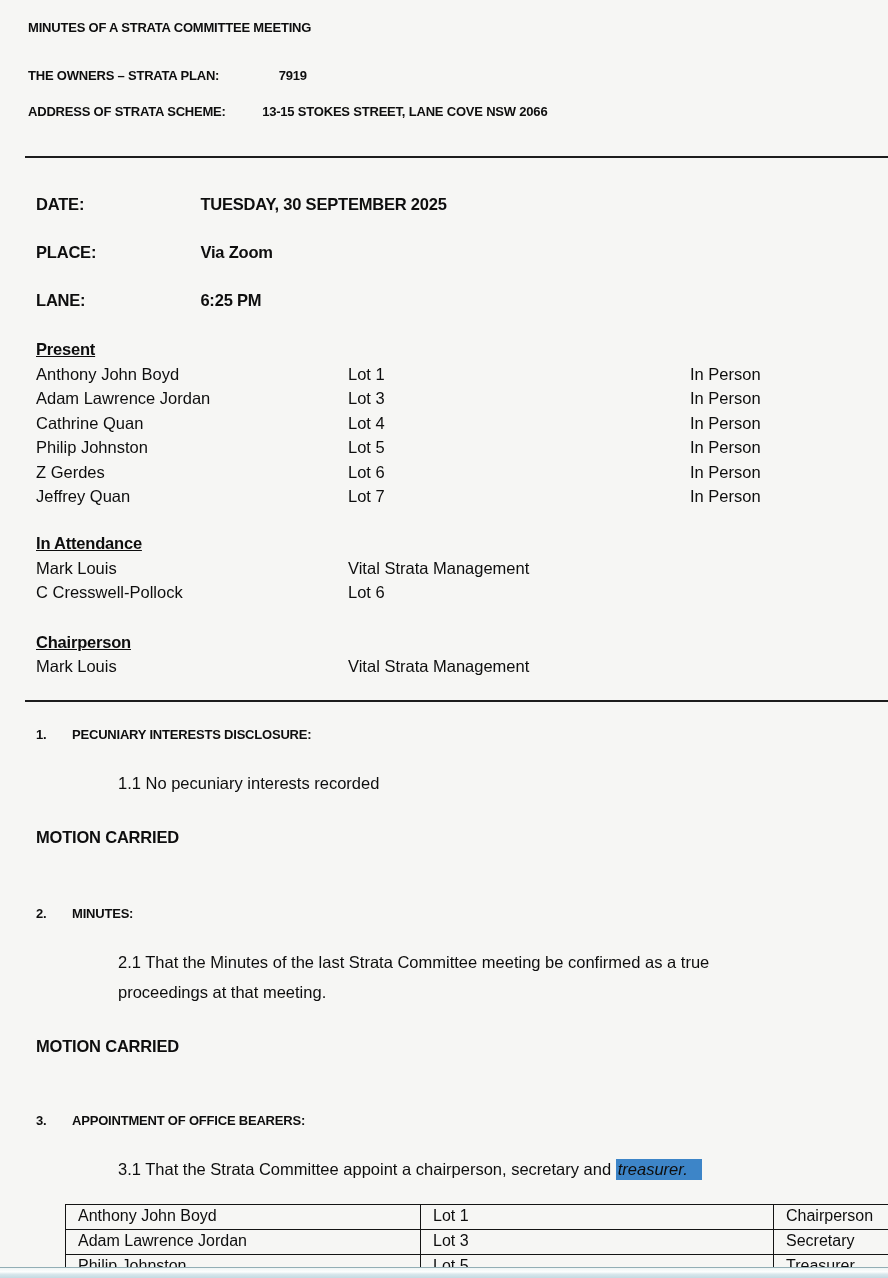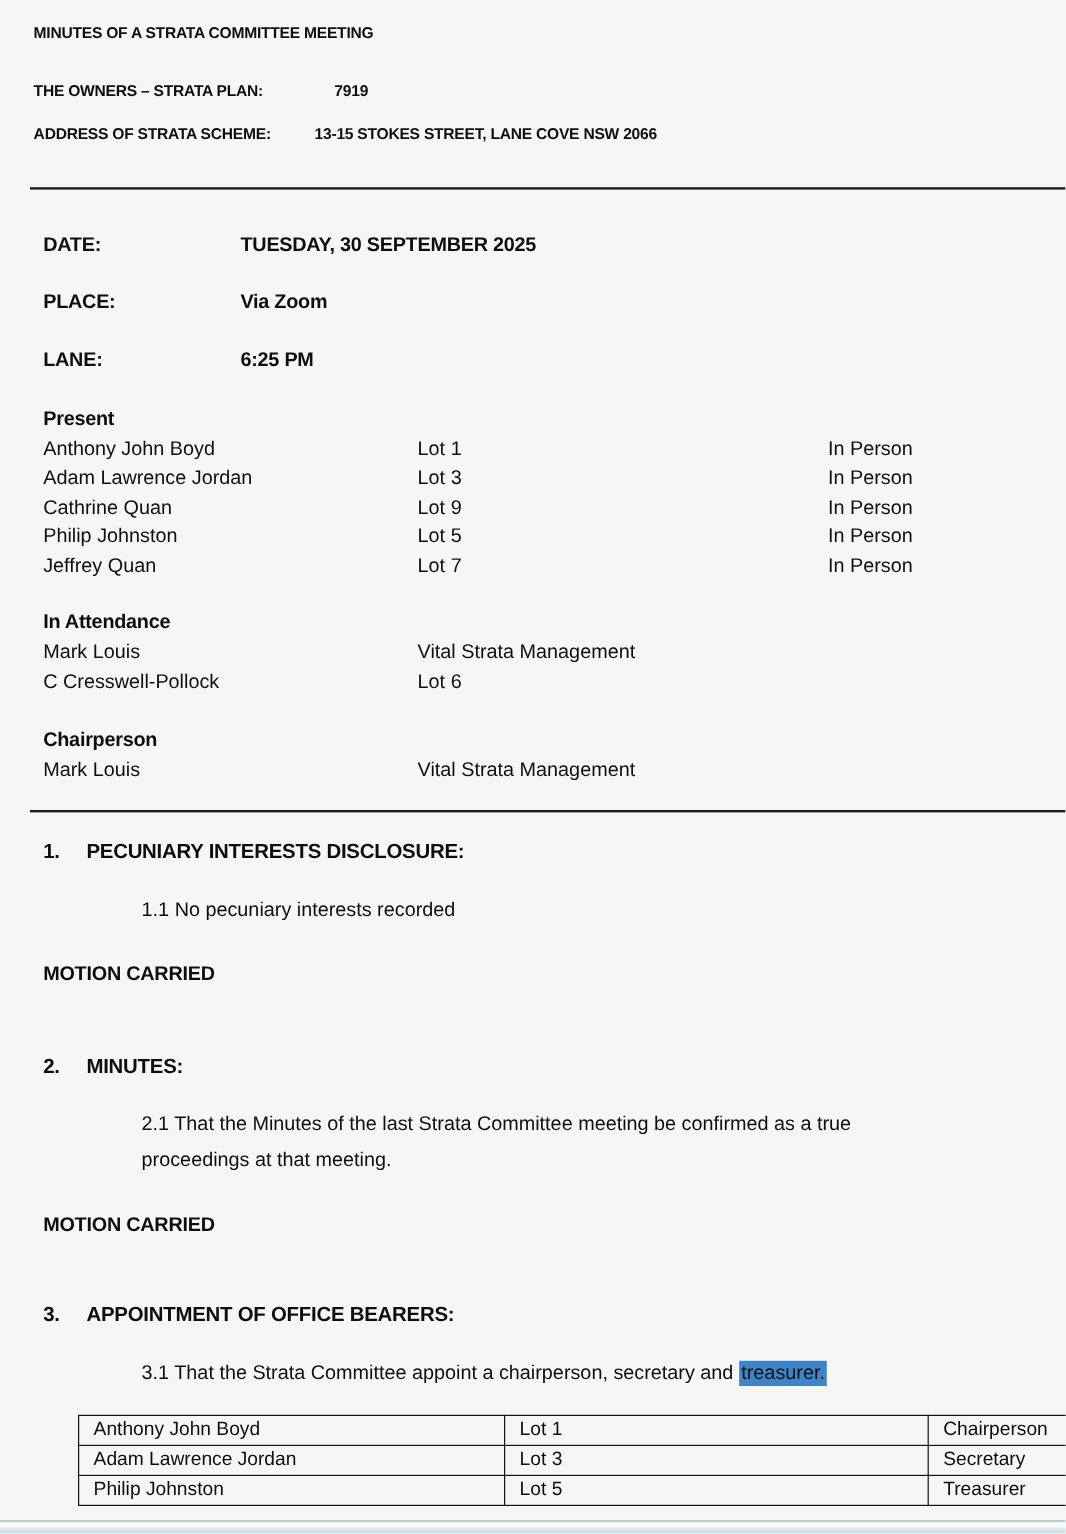--- a/index.html
+++ b/index.html
@@ -24,38 +24,38 @@
   .rule { border: none; border-top: 2.2px solid #1d1d1d; margin: 31px 0 0 -3px; width: 863px; }
   .rule2 { margin-top: 21px; }
 
   
   .info { margin: 34px 0 0 8px; }
   .info-row { margin-top: 24px; line-height: 24px; font-weight: bold; letter-spacing: -0.2px; }
   .info-row .lbl { display: inline-block; width: 160px; }
 
   
   .people { margin-left: 8px; }
-  .sec-heading { font-weight: bold; letter-spacing: -0.2px; line-height: 24.5px; }
+  .sec-heading { font-weight: bold; letter-spacing: -0.2px; line-height: 24.5px; text-decoration: underline; }
   .present-block { margin-top: 25px; }
   .p-row { line-height: 24.6px; }
   .p-row .c1 { display: inline-block; width: 312px; }
   .p-row .c2 { display: inline-block; width: 342px; }
   .att-block { margin-top: 22px; }
   .chair-block { margin-top: 25px; }
 
   
   .section { margin-left: 8px; }
-  .sec-title { font-weight: bold; font-size: 17px; letter-spacing: -0.2px; line-height: 24px; }
+  .sec-title { font-weight: bold; font-size: 13px; letter-spacing: -0.2px; line-height: 24px; }
   .sec-title .num { display: inline-block; width: 36px; }
   .s1 { margin-top: 21px; }
   .item { margin: 21px 0 0 82px; line-height: 30px; }
   .motion { font-weight: bold; letter-spacing: -0.2px; margin: 27px 0 0 8px; line-height: 24px; }
   .s2 { margin-top: 53px; }
   .s3 { margin-top: 51px; }
-  .hl { padding: 1px 2px 2px 2px; }
+  .hl { padding: 1px 14px 2px 2px; font-style: italic; }
 
   
   table.bearers {
     border-collapse: collapse;
     margin: 20px 0 0 37px;
     width: 880px;            
     table-layout: fixed;
   }
   table.bearers td {
     border: 1.6px solid #141414;
@@ -111,24 +111,27 @@
 
   <div class="people present-block">
     <div class="sec-heading">Present</div>
     <div class="p-row">
       <span class="c1">Anthony John Boyd</span><span class="c2">Lot 1</span><span>In Person</span>
     </div>
     <div class="p-row">
       <span class="c1">Adam Lawrence Jordan</span><span class="c2">Lot 3</span><span>In Person</span>
     </div>
     <div class="p-row">
-      <span class="c1">Cathrine Quan</span><span class="c2">Lot 9</span><span>In Person</span>
+      <span class="c1">Cathrine Quan</span><span class="c2">Lot 4</span><span>In Person</span>
     </div>
     <div class="p-row">
       <span class="c1">Philip Johnston</span><span class="c2">Lot 5</span><span>In Person</span>
+    </div>
+    <div class="p-row">
+      <span class="c1">Z Gerdes</span><span class="c2">Lot 6</span><span>In Person</span>
     </div>
     <div class="p-row">
       <span class="c1">Jeffrey Quan</span><span class="c2">Lot 7</span><span>In Person</span>
     </div>
   </div>
 
   <div class="people att-block">
     <div class="sec-heading">In Attendance</div>
     <div class="p-row">
       <span class="c1">Mark Louis</span><span>Vital Strata Management</span>

